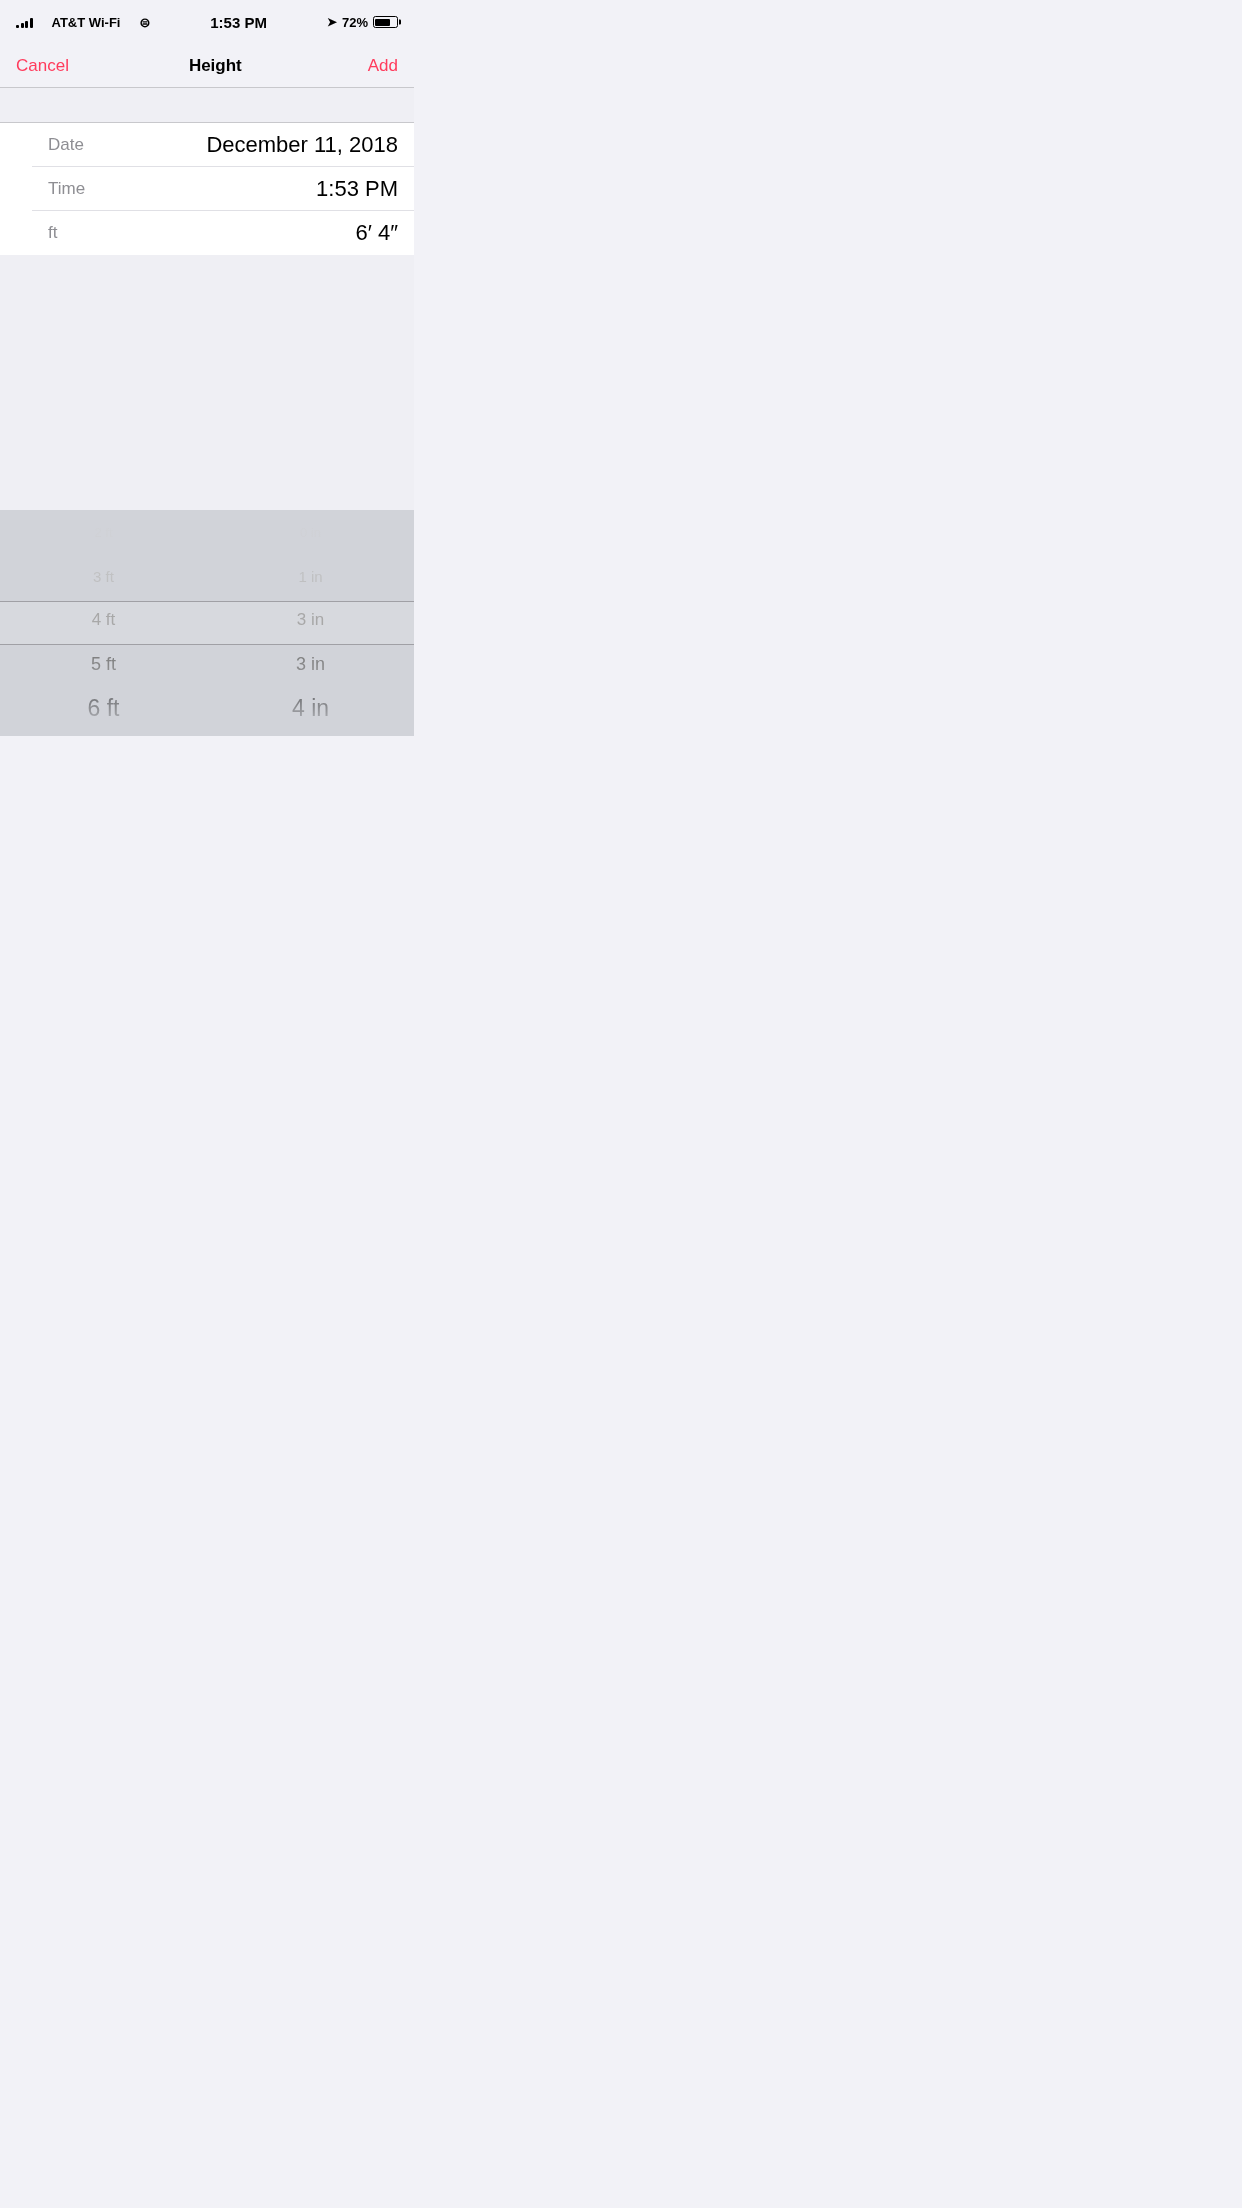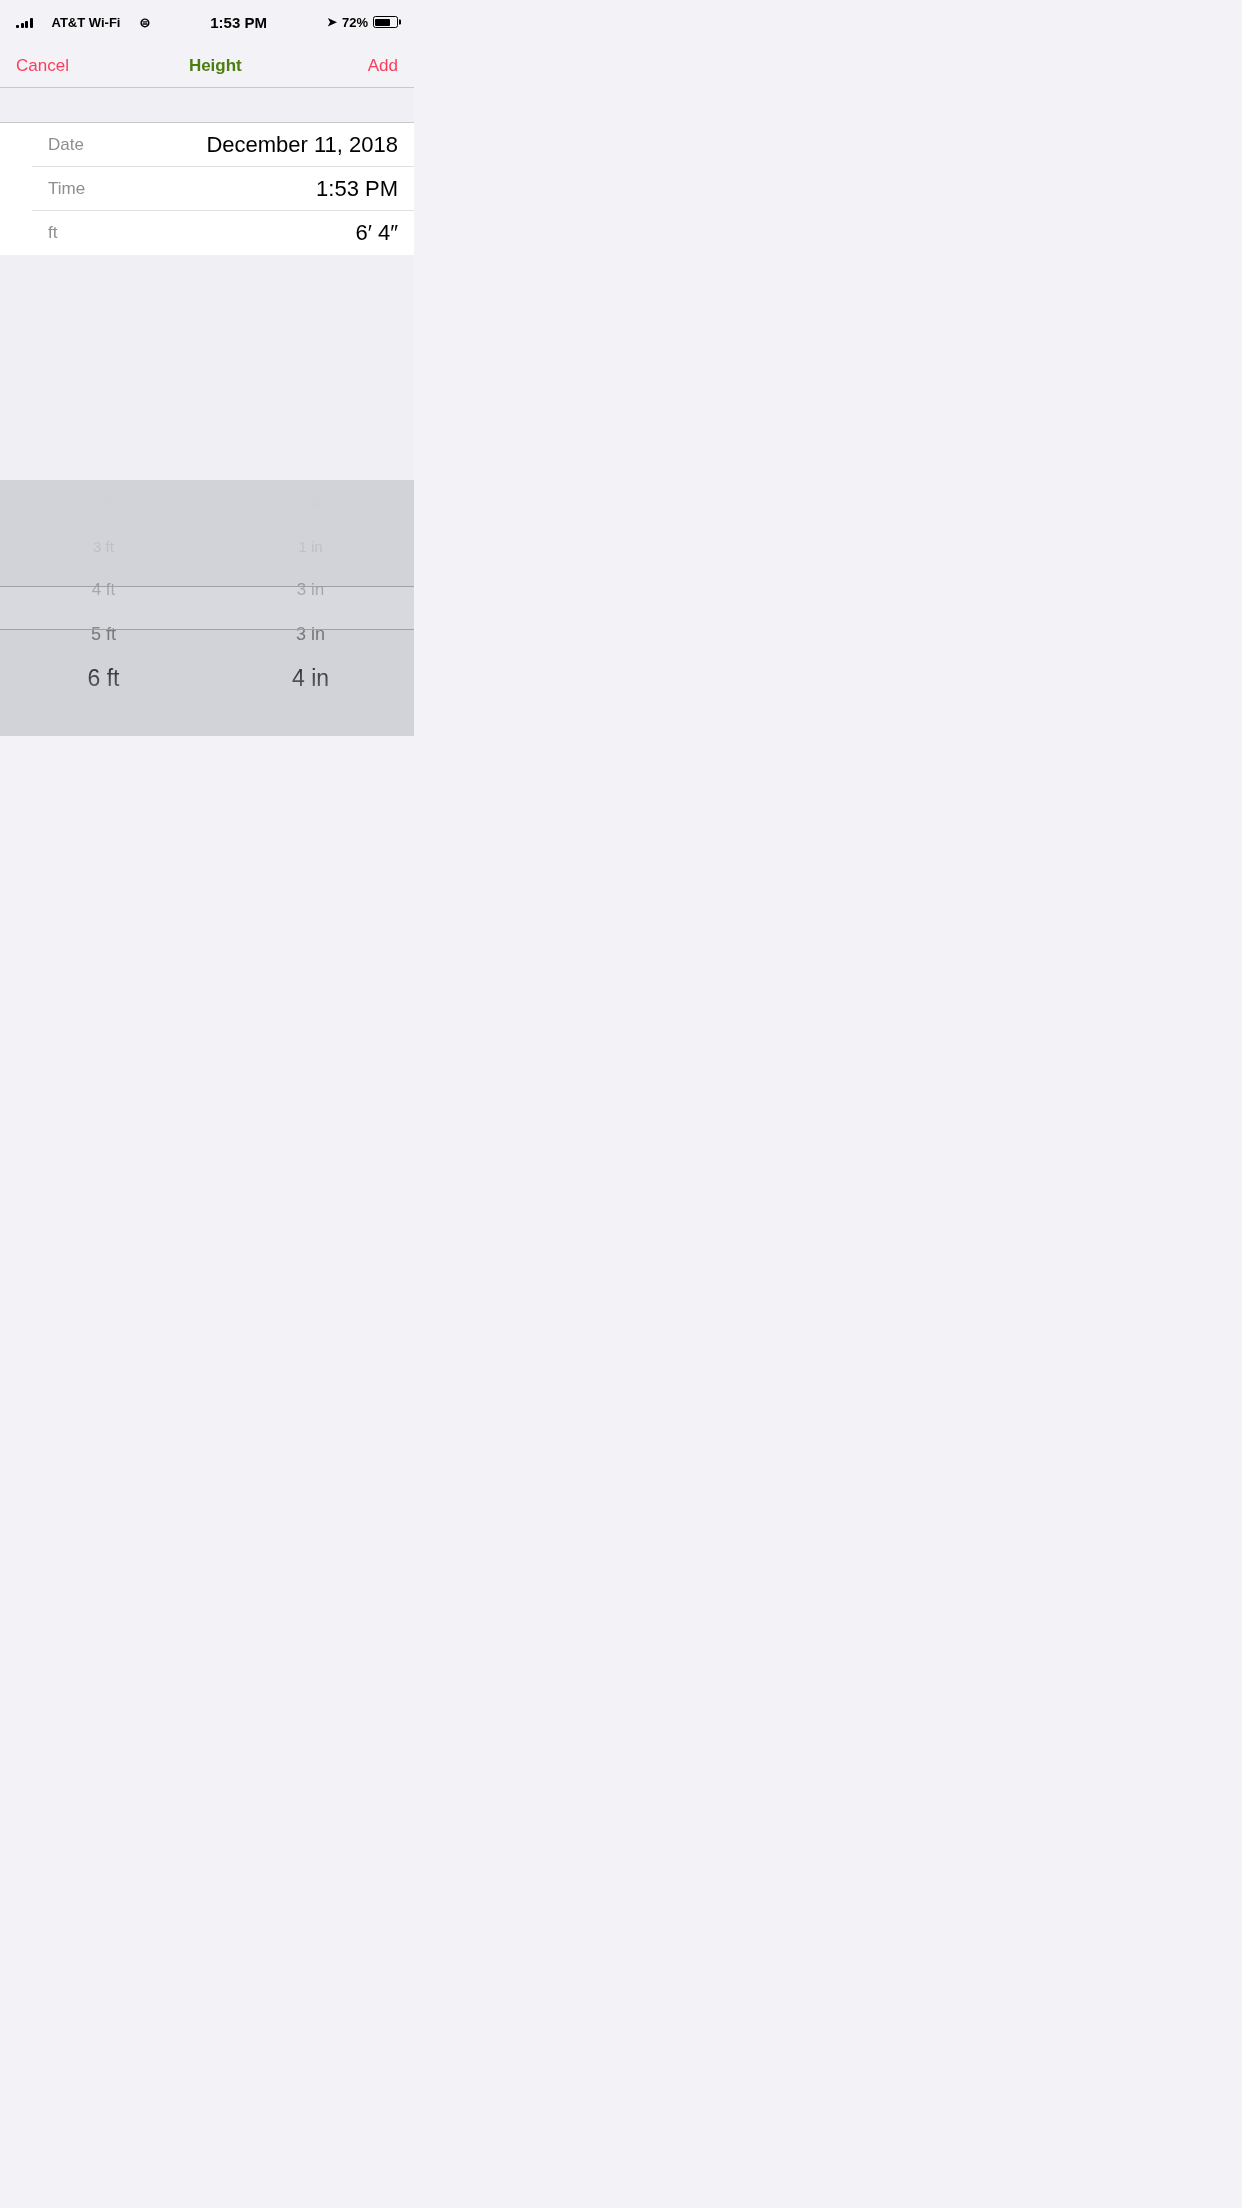--- a/index.html
+++ b/index.html
@@ -120,21 +120,21 @@
     .nav-cancel {
       color: #ff3b5c;
       font-size: 17px;
       font-weight: 400;
       cursor: pointer;
     }
 
     .nav-title {
       font-size: 17px;
       font-weight: 600;
-      color: #4d7c0f;
+      color: #000000;
     }
 
     .nav-add {
       color: #ff3b5c;
       font-size: 17px;
       font-weight: 400;
       cursor: pointer;
       margin-left: 6px;
     }
 
@@ -174,21 +174,21 @@
       color: #000;
     }
 
     
     .picker-container {
       position: absolute;
       bottom: 0;
       left: 0;
       right: 0;
       background: #d1d3d9;
-      height: 256px;
+      height: 226px;
       overflow: hidden;
     }
 
     .picker-inner {
       display: flex;
       width: 100%;
       height: 100%;
       justify-content: center;
     }
 

